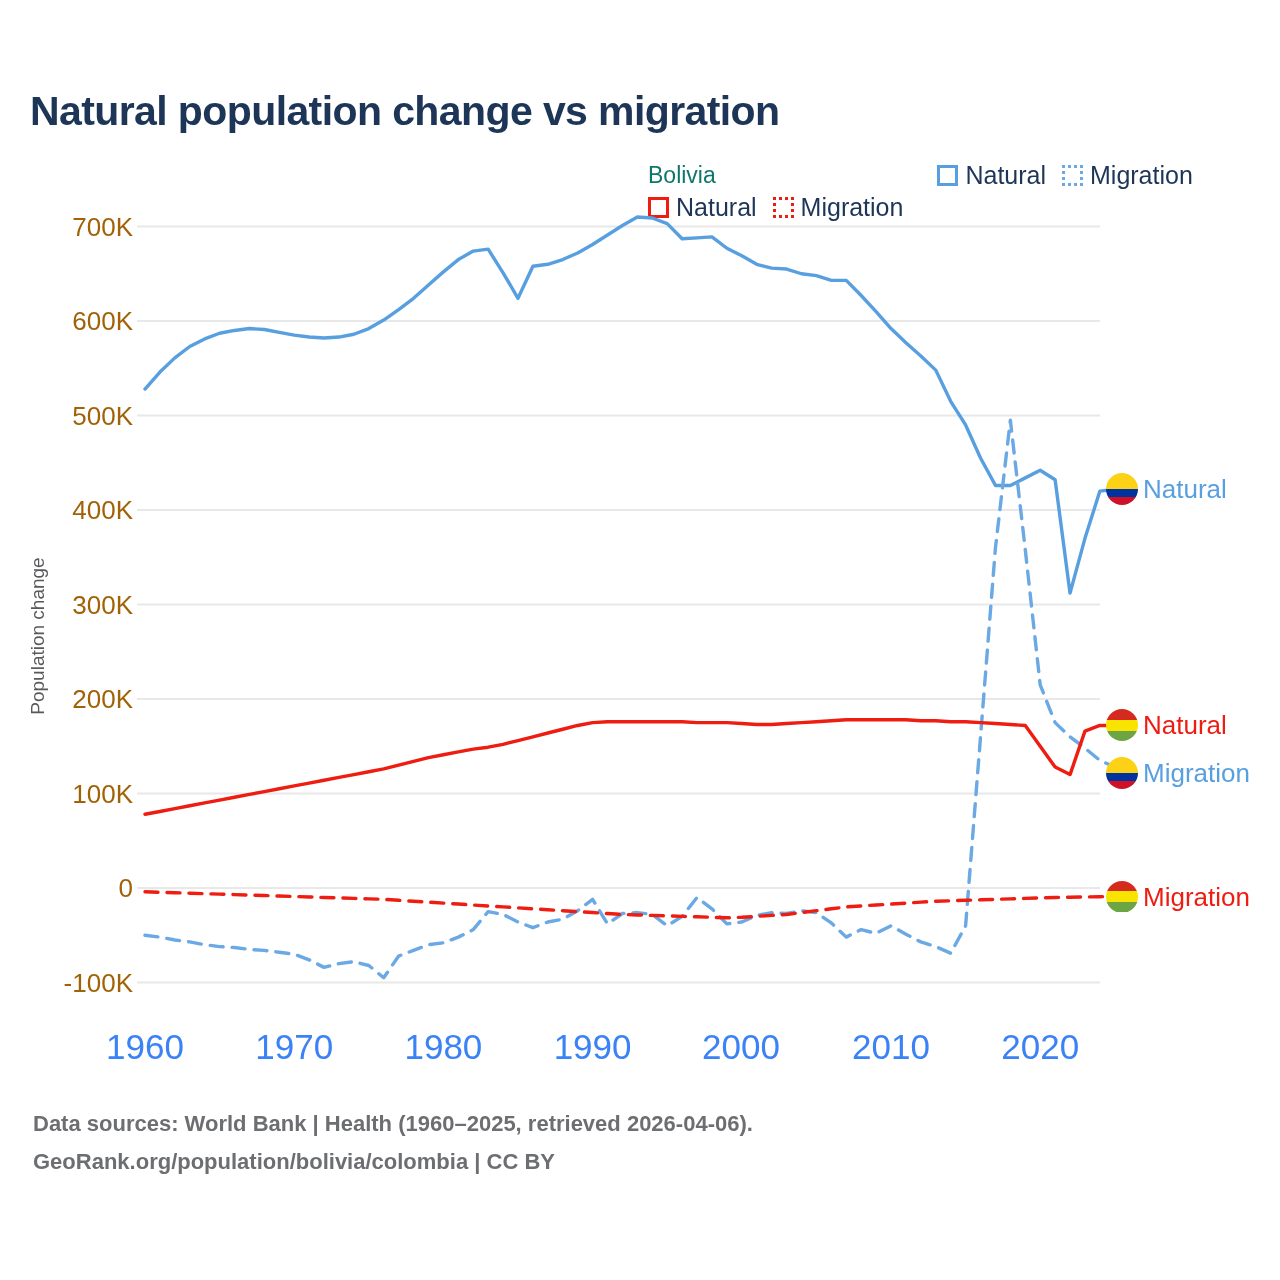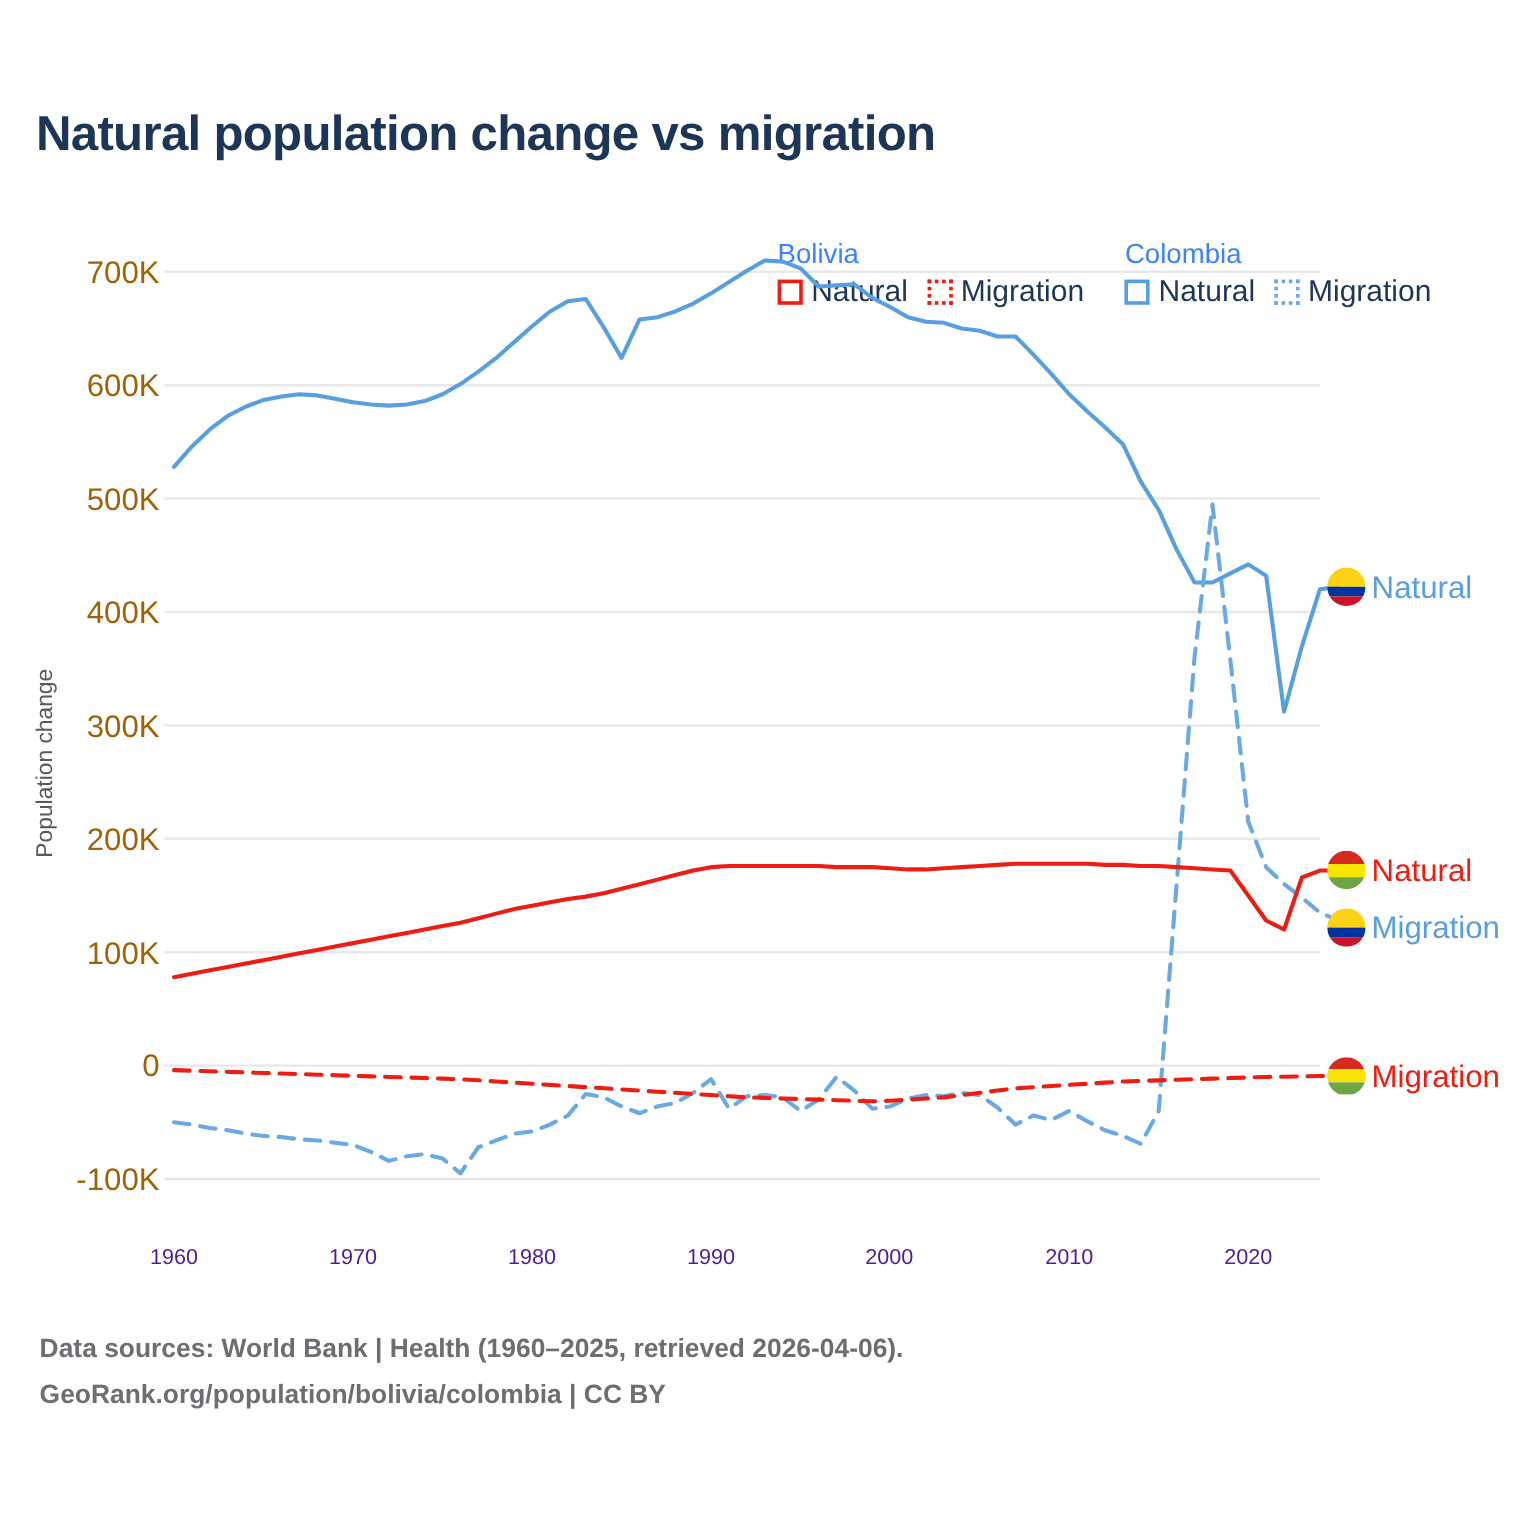--- a/index.html
+++ b/index.html
@@ -44,24 +44,23 @@
     flex-direction: row;
     gap: 34px;
   }
   .legend-group {
     display: flex;
     flex-direction: column;
     gap: 5px;
   }
   .legend-country {
     font-size: 23px;
-    color: #3b82f6;
+    color: #0f766e;
     line-height: 27px;
     white-space: nowrap;
-    margin-top: 36px;
   }
   .legend-items {
     display: flex;
     flex-direction: row;
     align-items: center;
     gap: 16px;
   }
   .legend-item {
     display: flex;
     flex-direction: row;
@@ -124,22 +123,22 @@
     white-space: nowrap;
   }
   .ytick-wrap {
     position: absolute;
     left: 0;
     width: 133px;
   }
   .xtick {
     position: absolute;
     text-align: center;
-    font-size: 18px;
-    color: #4c1d95;
+    font-size: 35px;
+    color: #3b82f6;
     line-height: 26px;
     white-space: nowrap;
     transform: translateX(-50%);
   }
 
   
   .end-label {
     position: absolute;
     display: flex;
     flex-direction: row;
@@ -198,21 +197,20 @@
           <span class="legend-swatch sw-solid-red"></span>
           <span class="legend-label">Natural</span>
         </div>
         <div class="legend-item">
           <span class="legend-swatch sw-dot-red"></span>
           <span class="legend-label">Migration</span>
         </div>
       </div>
     </div>
     <div class="legend-group">
-      <div class="legend-country">Colombia</div>
       <div class="legend-items">
         <div class="legend-item">
           <span class="legend-swatch sw-solid-blue"></span>
           <span class="legend-label">Natural</span>
         </div>
         <div class="legend-item">
           <span class="legend-swatch sw-dot-blue"></span>
           <span class="legend-label">Migration</span>
         </div>
       </div>

